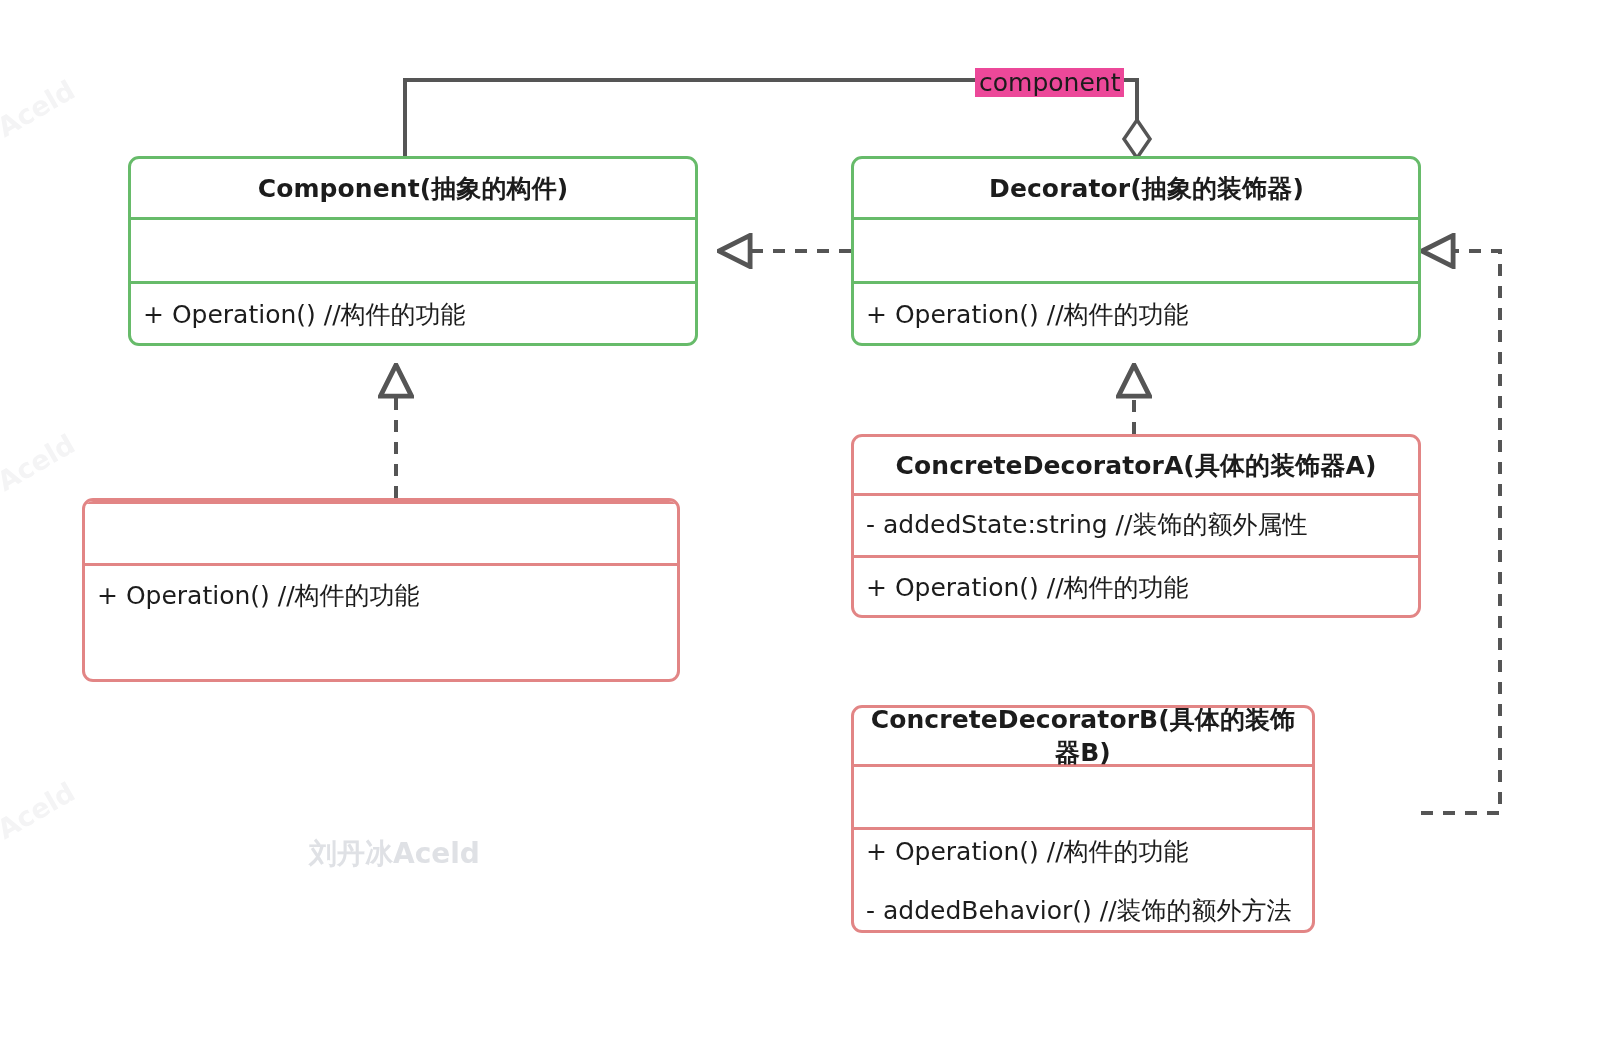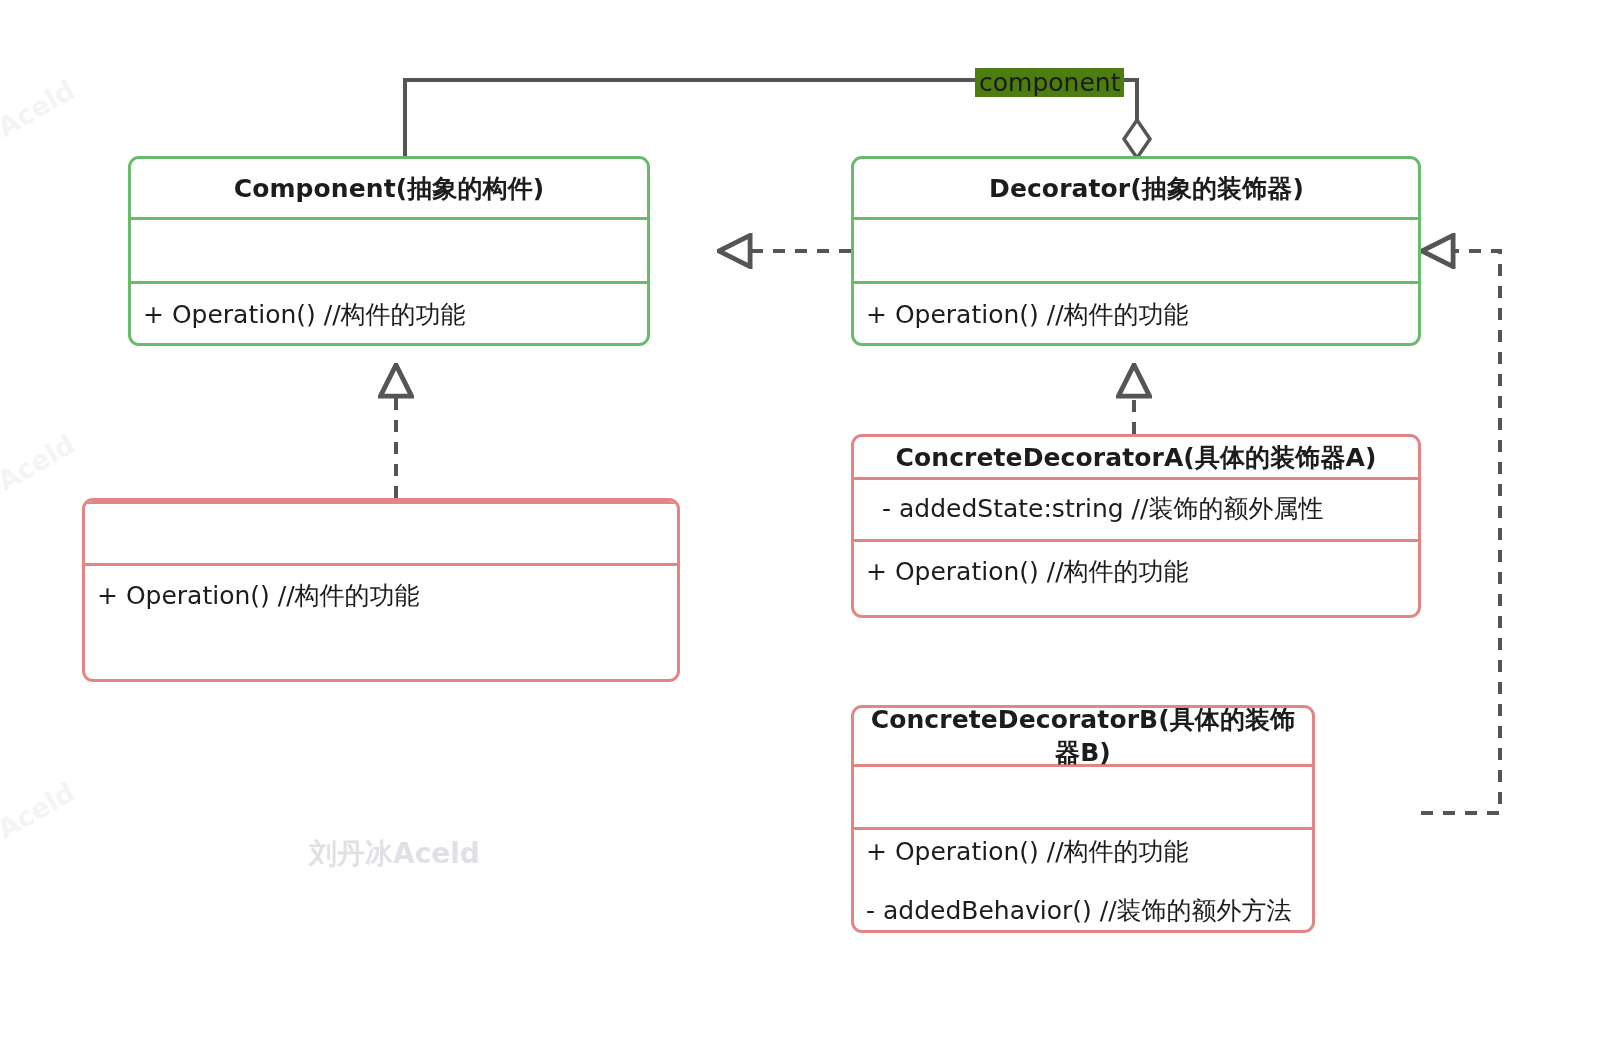--- a/index.html
+++ b/index.html
@@ -67,21 +67,21 @@
     color: #1c1c1c;
     white-space: nowrap;
     line-height: 1.38;
   }
   .uml-row.empty { min-height: 1px; }
 
   
   .edge-label {
     position: absolute;
     color: #1c1c1c;
-    background: #4d7c0f;
+    background: #ec4899;
     padding: 0 4px;
     white-space: nowrap;
   }
 
   
   .wm-center {
     position: absolute;
     color: #dfe1e5;
     font-weight: bold;
     white-space: nowrap;
@@ -131,21 +131,21 @@
       <line x1="1134" y1="434" x2="1134" y2="364" stroke="#555555" stroke-width="4" stroke-dasharray="12,10" marker-end="url(#hollowTriangle)"></line>
     </g>
 
     <g>
       <path d="M 1421 813 L 1500 813 L 1500 251 L 1421 251" fill="none" stroke="#555555" stroke-width="4" stroke-dasharray="12,10" marker-end="url(#hollowTriangle)"></path>
     </g>
   </svg>
 
   <div class="edge-label" style="left:975px; top:68px; font-size:25px;">component</div>
 
-  <div class="uml-box green" style="left:128px; top:156px; width:522px; height:190px;">
+  <div class="uml-box green" style="left:128px; top:156px; width:570px; height:190px;">
     <div class="uml-title" style="height:58px; font-size:25px;">Component(抽象的构件)</div>
     <div class="uml-sep green"></div>
     <div class="uml-compartment" style="height:61px;">
       <div class="uml-row empty"></div>
     </div>
     <div class="uml-sep green"></div>
     <div class="uml-compartment" style="height:62px;">
       <div class="uml-row" style="font-size:25px;">+ Operation() //构件的功能</div>
     </div>
   </div>
@@ -167,24 +167,24 @@
     <div class="uml-compartment" style="height:59px;">
       <div class="uml-row empty"></div>
     </div>
     <div class="uml-sep red"></div>
     <div class="uml-compartment" style="height:60px;">
       <div class="uml-row" style="font-size:25px;">+ Operation() //构件的功能</div>
     </div>
   </div>
 
   <div class="uml-box red" style="left:851px; top:434px; width:570px; height:184px;">
-    <div class="uml-title" style="height:40px; font-size:25px;">ConcreteDecoratorA(具体的装饰器A)</div>
+    <div class="uml-title" style="height:56px; font-size:25px;">ConcreteDecoratorA(具体的装饰器A)</div>
     <div class="uml-sep red"></div>
     <div class="uml-compartment" style="height:59px;">
-      <div class="uml-row" style="font-size:25px;margin-left:16px;">- addedState:string //装饰的额外属性</div>
+      <div class="uml-row" style="font-size:25px;">- addedState:string //装饰的额外属性</div>
     </div>
     <div class="uml-sep red"></div>
     <div class="uml-compartment" style="height:60px;">
       <div class="uml-row" style="font-size:25px;">+ Operation() //构件的功能</div>
     </div>
   </div>
 
   <div class="uml-box red" style="left:851px; top:705px; width:464px; height:228px;">
     <div class="uml-title" style="height:56px; font-size:25px;">ConcreteDecoratorB(具体的装饰器B)</div>
     <div class="uml-sep red"></div>

